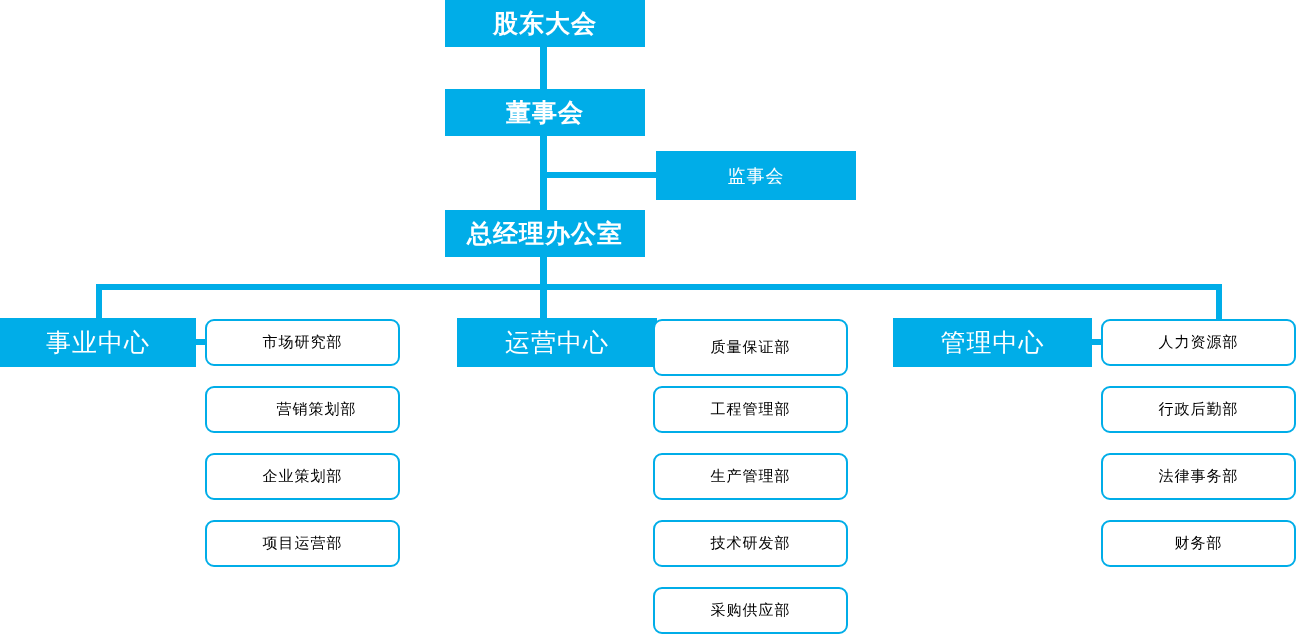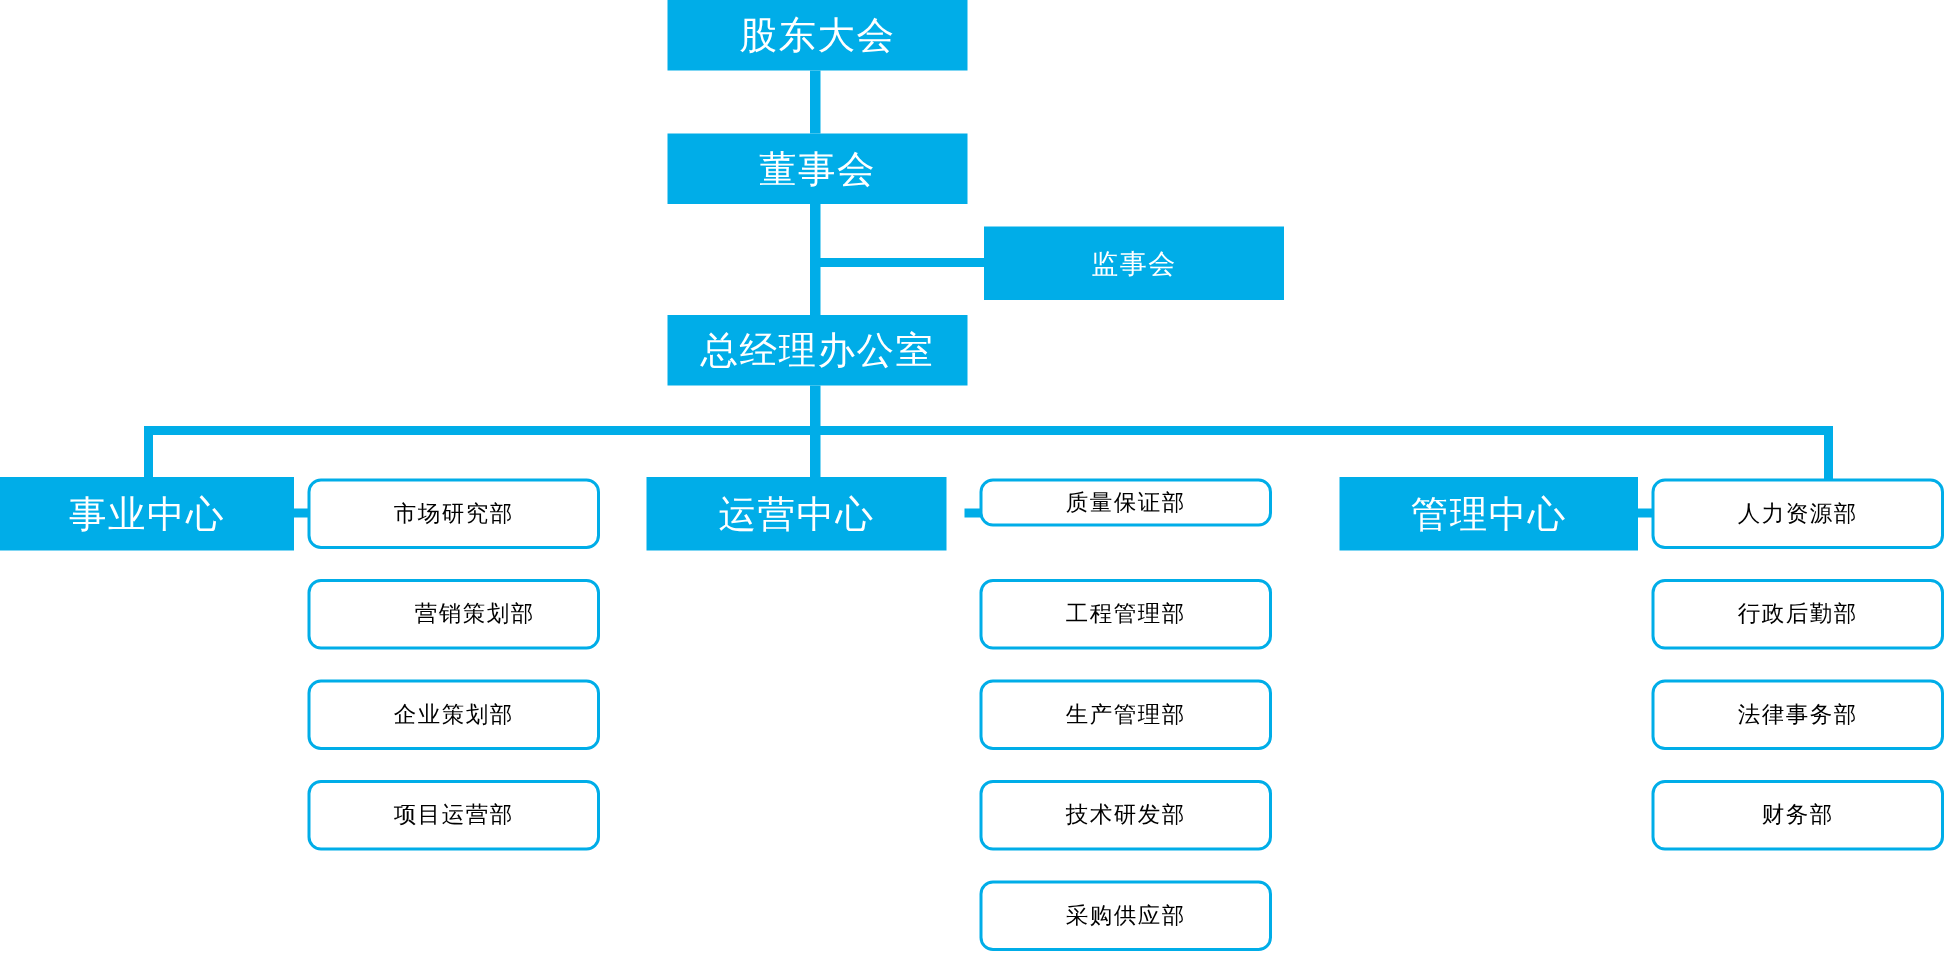--- a/index.html
+++ b/index.html
@@ -24,21 +24,21 @@
     position: absolute;
     background: #00ADE8;
     color: #ffffff;
     display: flex;
     align-items: center;
     justify-content: center;
     box-sizing: border-box;
     letter-spacing: 1px;
     z-index: 3;
   }
-  .node-solid.lvl-top   { font-size: 25px; font-weight: normal; }
+  .node-solid.lvl-top   { font-size: 25px; font-weight: bold; }
   .node-solid.lvl-mid   { font-size: 18px; font-weight: normal; }
   .node-solid.lvl-ctr   { font-size: 25px; font-weight: normal; }
 
   
   .node-outline {
     position: absolute;
     background: #ffffff;
     border: 2px solid #00ADE8;
     border-radius: 9px;
     color: #000000;
@@ -86,33 +86,33 @@
   <div class="node-solid lvl-top" style="left:445px; top:0px; width:200px; height:47px;">股东大会</div>
 
   <div class="node-solid lvl-top" style="left:445px; top:89px; width:200px; height:47px;">董事会</div>
 
   <div class="node-solid lvl-mid" style="left:656px; top:151px; width:200px; height:49px;">监事会</div>
 
   <div class="node-solid lvl-top" style="left:445px; top:210px; width:200px; height:47px;">总经理办公室</div>
 
   <div class="node-solid lvl-ctr" style="left:0px; top:318px; width:196px; height:49px;">事业中心</div>
 
-  <div class="node-solid lvl-ctr" style="left:431px; top:318px; width:200px; height:49px;">运营中心</div>
+  <div class="node-solid lvl-ctr" style="left:457px; top:318px; width:200px; height:49px;">运营中心</div>
 
   <div class="node-solid lvl-ctr" style="left:893px; top:318px; width:199px; height:49px;">管理中心</div>
 
   <div class="node-outline" style="left:205px; top:319px; width:195px; height:47px;">市场研究部</div>
 
   <div class="node-outline" style="left:205px; top:386px; width:195px; height:47px;padding-left:28px;">营销策划部</div>
 
   <div class="node-outline" style="left:205px; top:453px; width:195px; height:47px;">企业策划部</div>
 
   <div class="node-outline" style="left:205px; top:520px; width:195px; height:47px;">项目运营部</div>
 
-  <div class="node-outline" style="left:653px; top:319px; width:195px; height:32px;">质量保证部</div>
+  <div class="node-outline" style="left:653px; top:319px; width:195px; height:57px;">质量保证部</div>
 
   <div class="node-outline" style="left:653px; top:386px; width:195px; height:47px;">工程管理部</div>
 
   <div class="node-outline" style="left:653px; top:453px; width:195px; height:47px;">生产管理部</div>
 
   <div class="node-outline" style="left:653px; top:520px; width:195px; height:47px;">技术研发部</div>
 
   <div class="node-outline" style="left:653px; top:587px; width:195px; height:47px;">采购供应部</div>
 
   <div class="node-outline" style="left:1101px; top:319px; width:195px; height:47px;">人力资源部</div>

